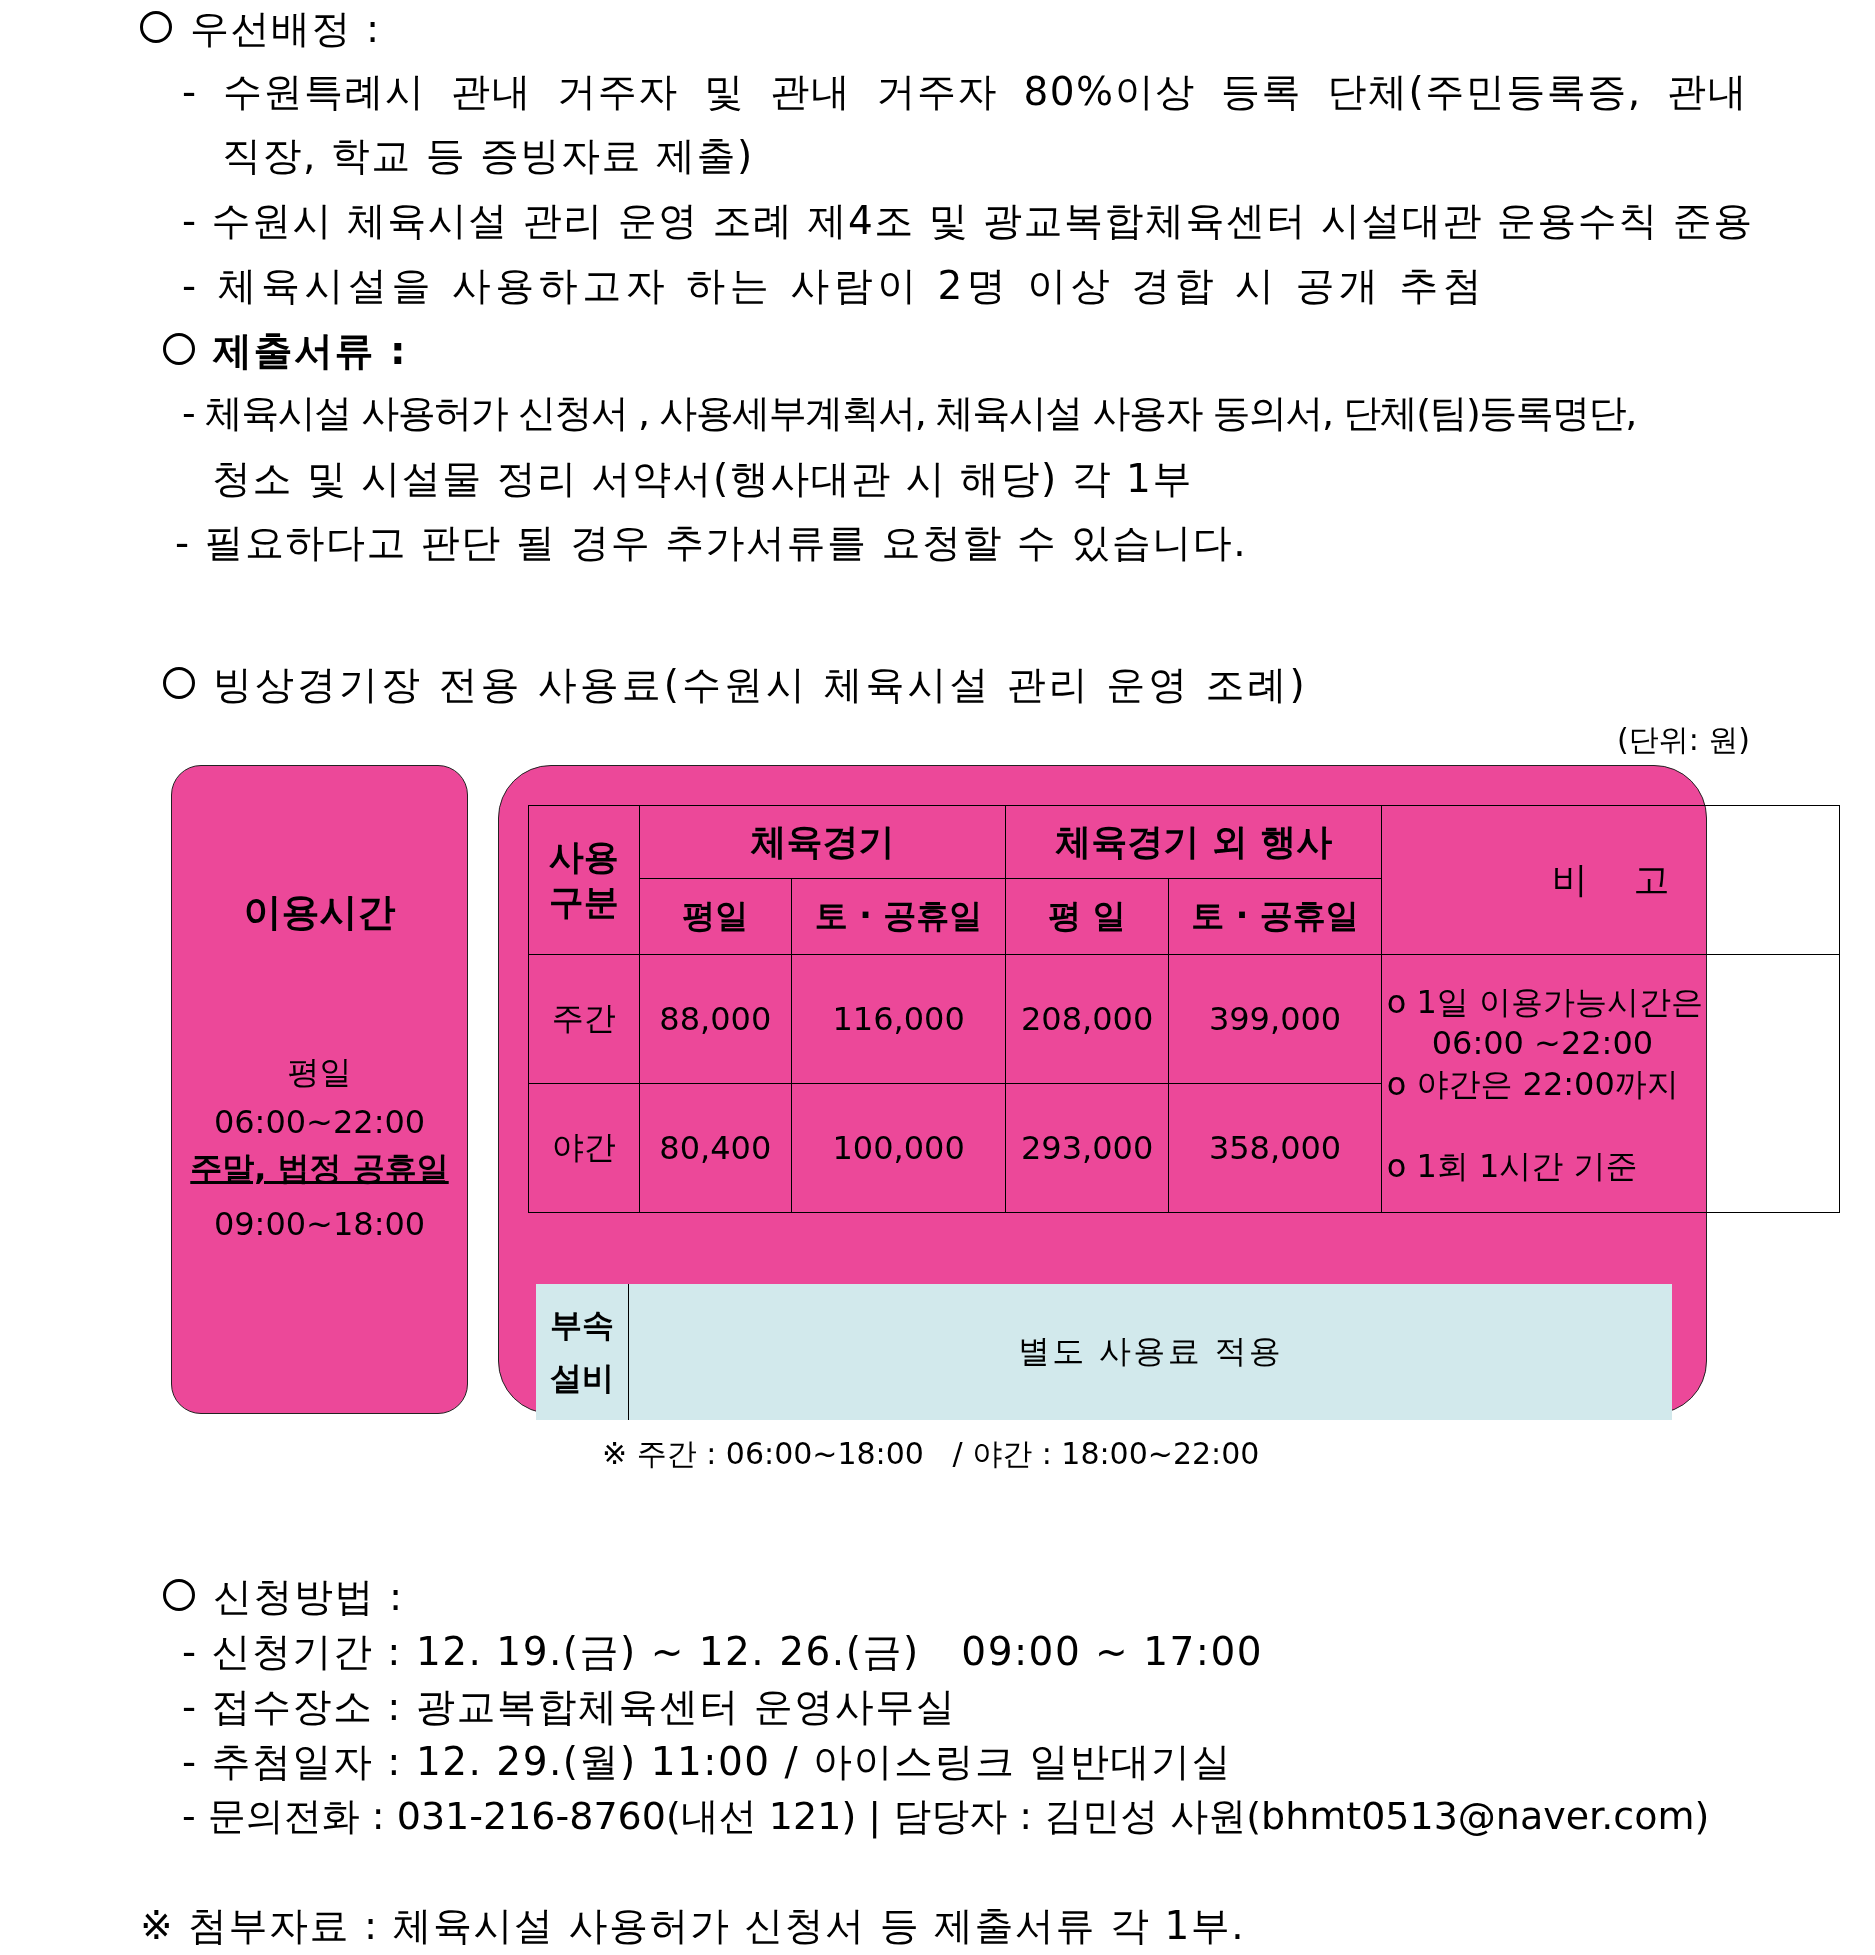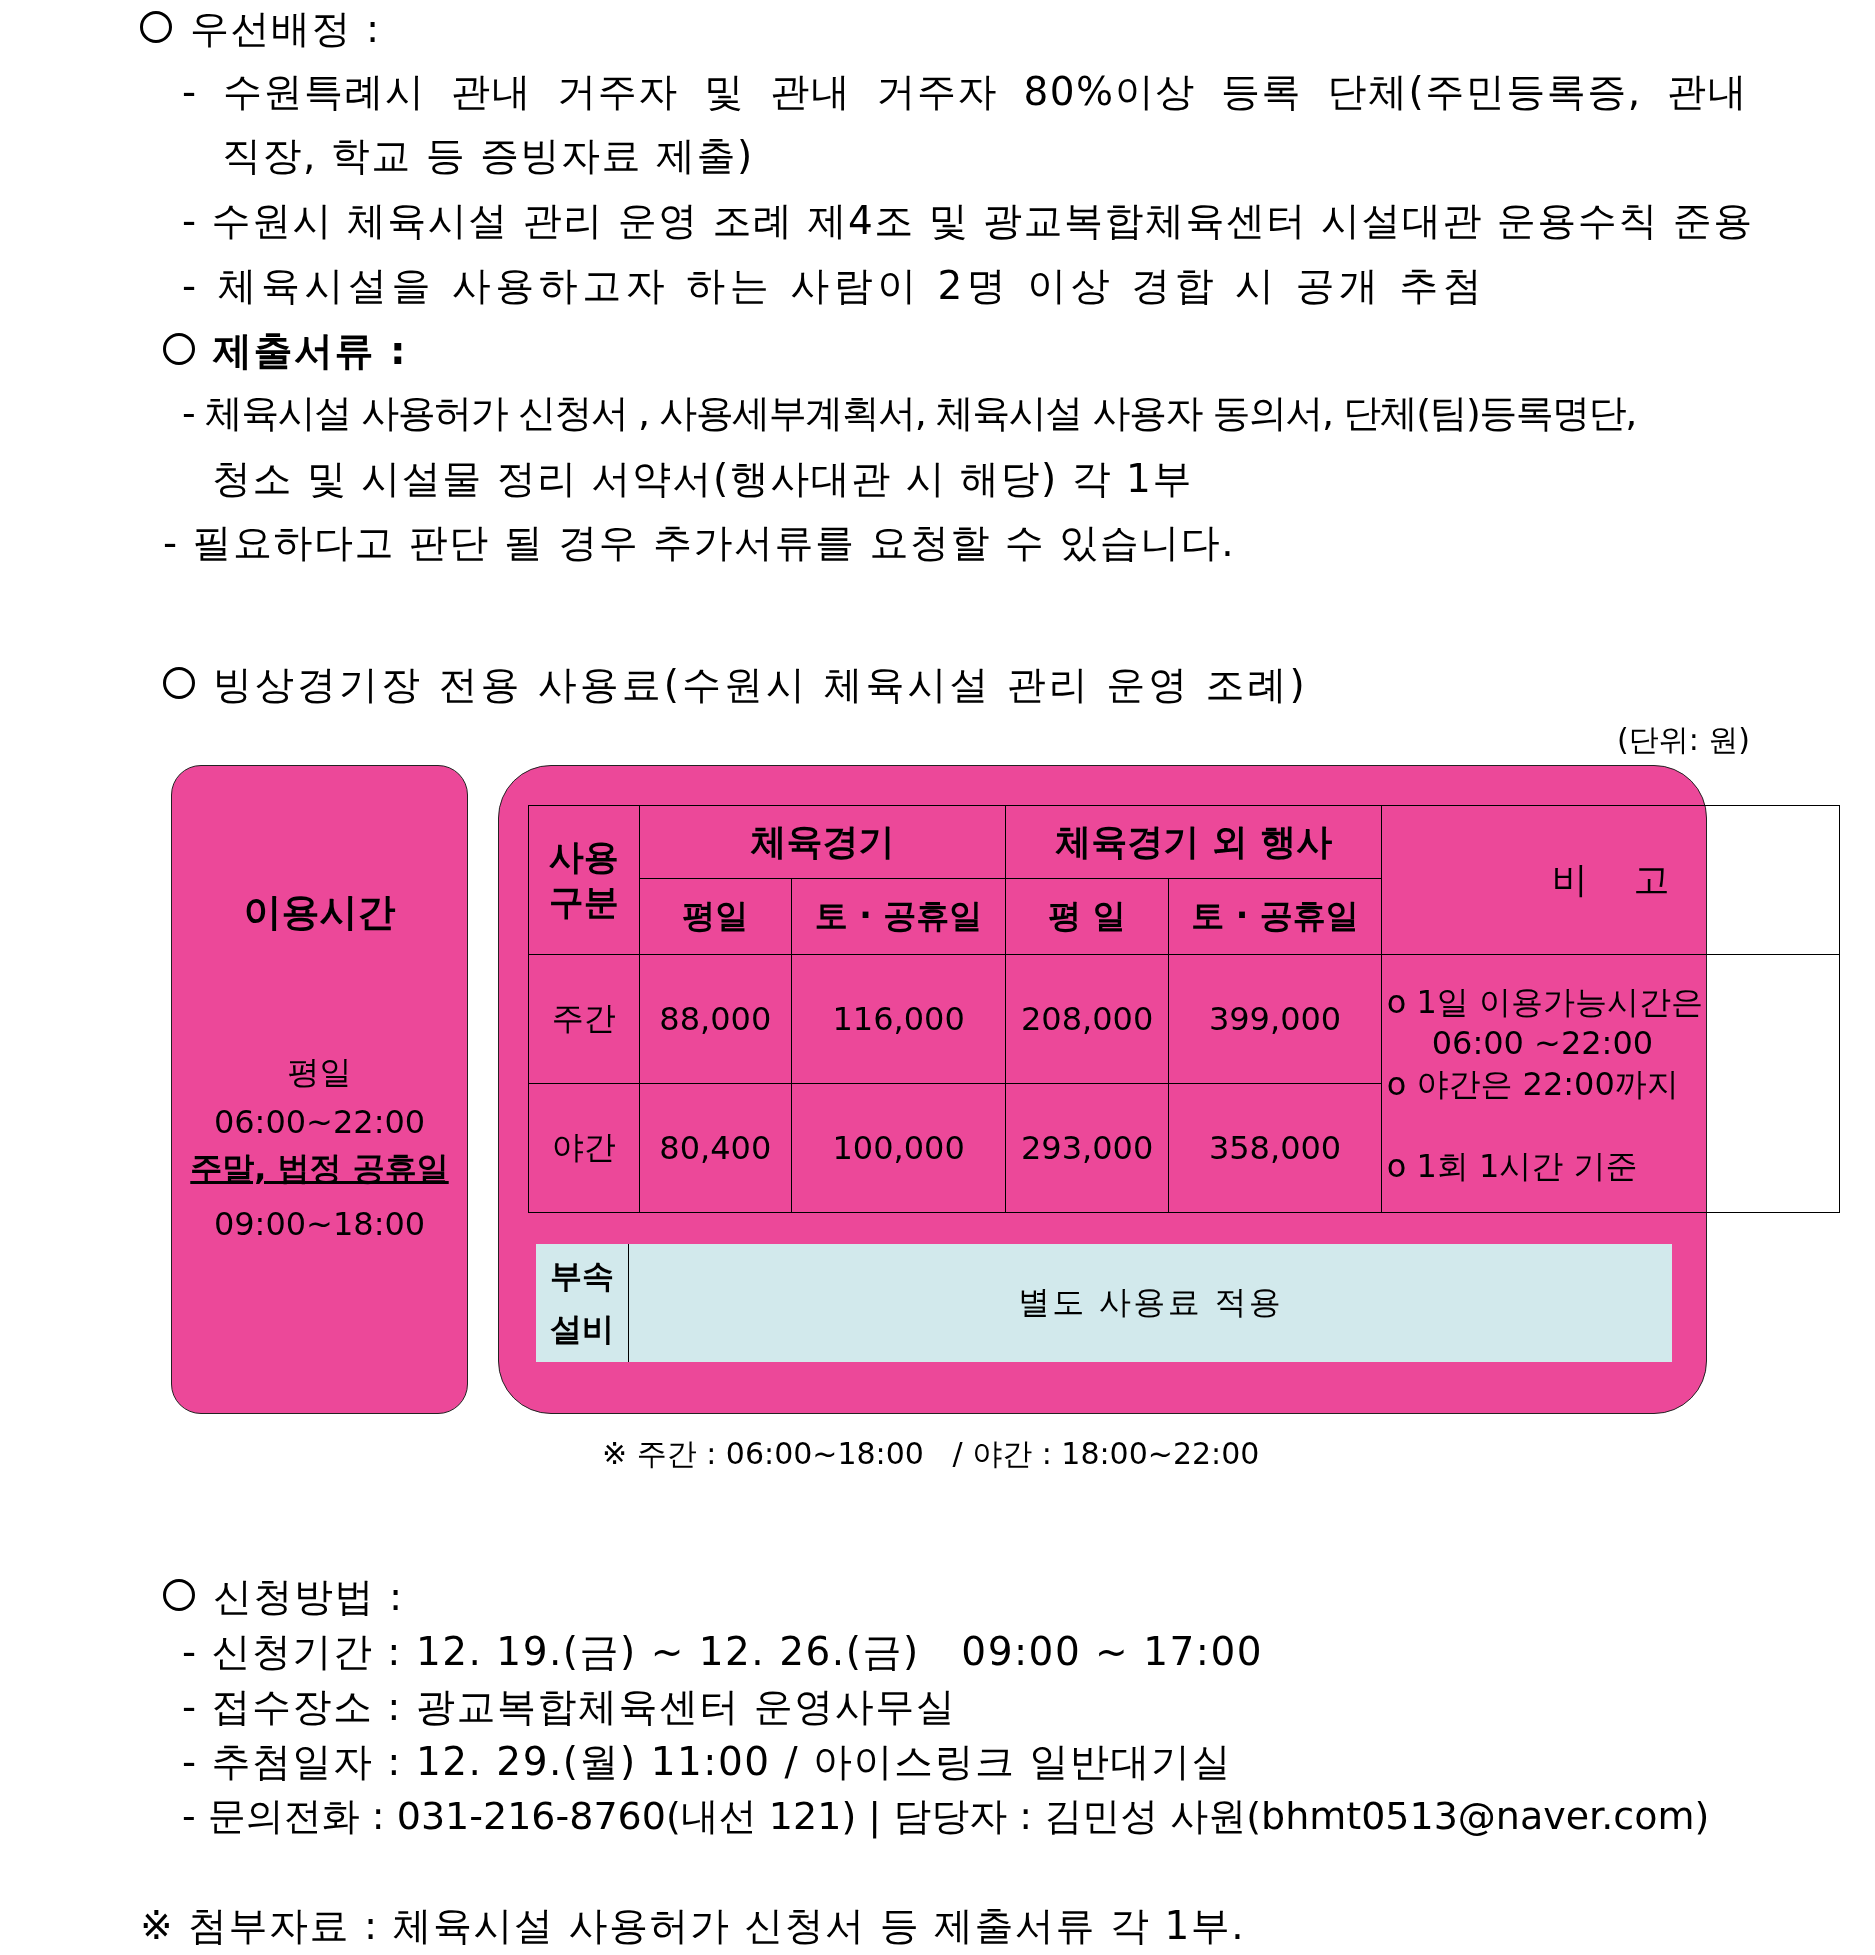--- a/index.html
+++ b/index.html
@@ -14,21 +14,21 @@
   .table-box { left:498px; top:765px; width:1207px; height:647px; border-radius:53px; }
   .hours-title { position:absolute; left:0; width:100%; text-align:center; top:121px; font-size:38px; font-weight:bold; }
   .hours-text { position:absolute; left:0; width:100%; text-align:center; font-size:32px; line-height:50px; }
   table.fees { position:absolute; left:528px; top:805px; width:1312px; height:407px; border-collapse:collapse;border-radius:15px; }
   table.fees td { border:1.5px solid #000; text-align:center; vertical-align:middle; font-size:32px; padding:0; }
   table.fees td.h-big { font-size:36px; font-weight:bold; }
   table.fees td.h-sub { font-size:33px; font-weight:bold; }
   table.fees td.h-cat { font-size:35px; font-weight:bold; line-height:45px; }
   table.fees td.rowlab { font-size:32px; }
   table.fees td.remark { text-align:left; font-size:32px; line-height:41px; padding-left:4.5px; vertical-align:top; padding-top:27px; }
-  .acc { position:absolute; left:536px; top:1244px; width:1136px; height:118px; background:#D2E9EC; display:flex; }
+  .acc { position:absolute; left:536px; top:1284px; width:1136px; height:136px; background:#D2E9EC; display:flex; }
   .acc-lab { width:92px; border-right:1.5px solid #000; display:flex; flex-direction:column; justify-content:center; align-items:center;
              font-size:32px; font-weight:bold; line-height:53px; }
   .acc-val { flex:1; display:flex; align-items:center; justify-content:center; font-size:32px; letter-spacing:2.3px; }
   .note { position:absolute; font-size:32px; white-space:nowrap; }
 </style>
 </head>
 <body>
 
 <div class="line" style="left:140px; top:1.5px;">
   <span class="circle"></span><span>우선배정 :</span>
@@ -36,21 +36,21 @@
 <div class="line just" style="left:182px; top:65px; width:1566px;">- 수원특례시 관내 거주자 및 관내 거주자 80%이상 등록 단체(주민등록증, 관내</div>
 <div class="line" style="left:222px; top:129px;">직장, 학교 등 증빙자료 제출)</div>
 <div class="line just" style="left:182px; top:194px; width:1539px;">- 수원시 체육시설 관리 운영 조례 제4조 및 광교복합체육센터 시설대관 운용수칙 준용</div>
 <div class="line" style="left:182px; top:259px; letter-spacing:4.5px;">- 체육시설을 사용하고자 하는 사람이 2명 이상 경합 시 공개 추첨</div>
 
 <div class="line" style="left:163px; top:324px;font-weight:bold;">
   <span class="circle"></span><span>제출서류 :</span>
 </div>
 <div class="line" style="left:182px; top:387px; letter-spacing:-1.5px; font-size:38px;">- 체육시설 사용허가 신청서 , 사용세부계획서, 체육시설 사용자 동의서, 단체(팀)등록명단,</div>
 <div class="line" style="left:212px; top:452px;">청소 및 시설물 정리 서약서(행사대관 시 해당)   각 1부</div>
-<div class="line" style="left:163px; top:516px;text-align:right;">- 필요하다고 판단 될 경우 추가서류를 요청할 수 있습니다.</div>
+<div class="line" style="left:175px; top:516px;text-align:right;">- 필요하다고 판단 될 경우 추가서류를 요청할 수 있습니다.</div>
 
 <div class="line" style="left:163px; top:658px; letter-spacing:3px;">
   <span class="circle"></span><span>빙상경기장 전용 사용료(수원시 체육시설 관리 운영 조례)</span>
 </div>
 <div class="note" style="left:1577px; top:720px; font-size:30px;margin-left:40px;">(단위: 원)</div>
 
 <div class="frame hours-box">
   <div class="hours-title">이용시간</div>
   <div class="hours-text" style="top:281px;">평일</div>
   <div class="hours-text" style="top:331px;">06:00~22:00</div>

